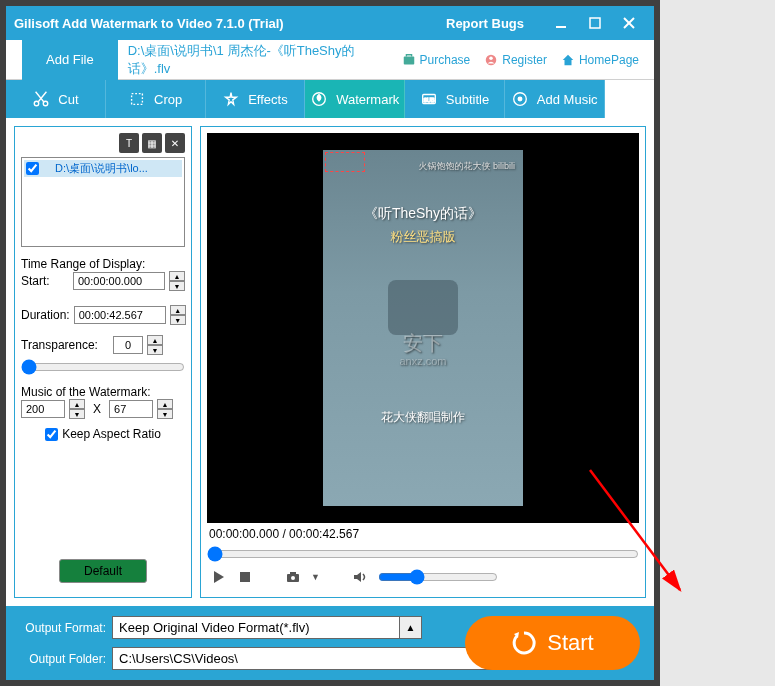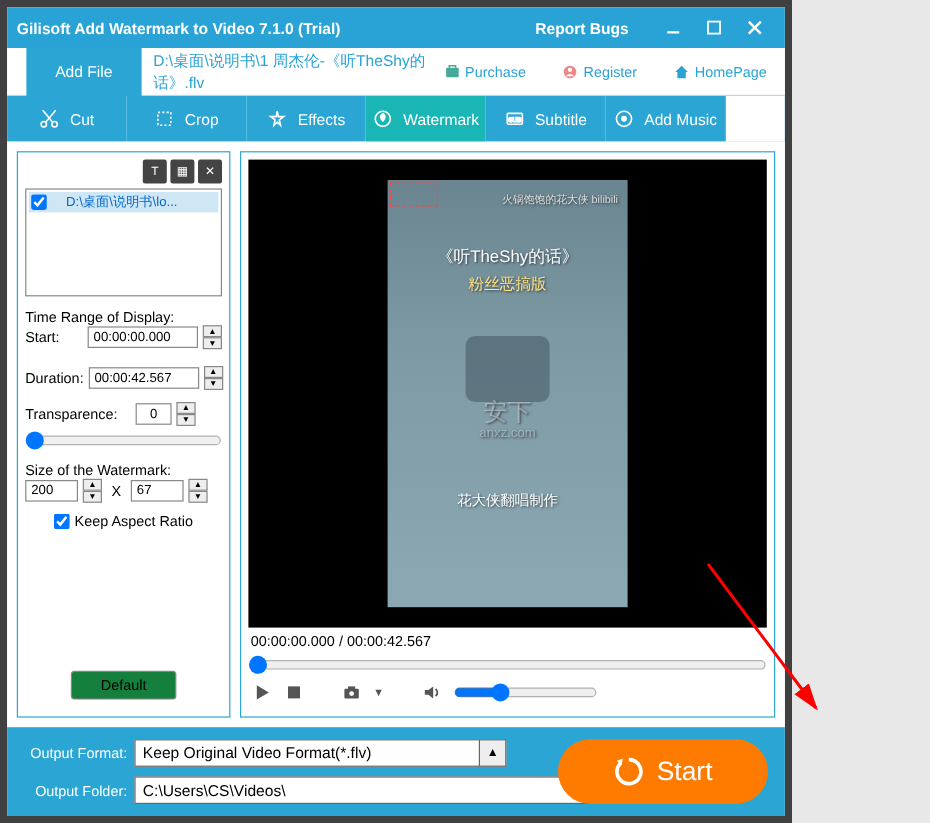--- a/index.html
+++ b/index.html
@@ -9,21 +9,21 @@
 
 .titlebar { background: #29a3d6; color: #fff; height: 34px; display: flex; align-items: center; padding: 0 8px; font-size: 13px; font-weight: bold; }
 .titlebar .title { flex: 1; }
 .titlebar .report { margin-right: 20px; cursor: pointer; }
 .titlebar .wbtn { width: 34px; height: 26px; display: flex; align-items: center; justify-content: center; cursor: pointer; }
 .titlebar .wbtn svg { width: 14px; height: 14px; }
 
 .filebar { background: #fff; height: 40px; display: flex; align-items: center; border-bottom: 1px solid #d0d0d0; }
 .addfile { background: #2aa5d4; color: #fff; height: 40px; padding: 0 24px; display: flex; align-items: center; font-size: 13px; cursor: pointer; margin-left: 16px; }
 .filepath { flex: 1; padding: 0 10px; color: #29a3d6; font-size: 13px; }
-.toplinks { display: flex; gap: 20px; padding-right: 10px; }
+.toplinks { display: flex; gap: 4px; padding-right: 10px; }
 .toplink { display: flex; align-items: center; gap: 4px; color: #29a3d6; font-size: 12px; cursor: pointer; padding: 3px 5px; }
 .toplink svg { width: 14px; height: 14px; }
 
 .tabs { background: #2aa5d4; height: 38px; display: flex; }
 .tab { flex: 1; display: flex; align-items: center; justify-content: center; gap: 8px; color: #fff; font-size: 13px; cursor: pointer; border-right: 1px solid rgba(255,255,255,0.2); }
 .tab.active { background: #1ab5b5; }
 .tab svg { width: 18px; height: 18px; }
 .tab:last-child { border-right: none; background: #fff; }
 
 .workarea { flex: 1; display: flex; padding: 8px; gap: 8px; background: #fff; }
@@ -213,21 +213,21 @@
       </div>
       <div class="fieldrow" style="margin-top:10px">
         <span style="width:88px">Transparence:</span>
         <input class="numinput" value="0" style="">
         <div class="spinner">
             <div class="spinbtn">▲</div>
             <div class="spinbtn">▼</div>
           </div>
       </div>
       <input type="range" class="slider" min="0" max="100" value="0" style="">
-      <div class="sectionlabel">Size of the Watermark:</div>
+      <div class="sectionlabel">Music of the Watermark:</div>
       <div class="fieldrow">
         <input class="sizeinput" value="200" style="">
         <div class="spinner">
             <div class="spinbtn">▲</div>
             <div class="spinbtn">▼</div>
           </div>
         <span style="padding:0 4px">X</span>
         <input class="sizeinput" value="67" style="">
         <div class="spinner">
             <div class="spinbtn">▲</div>

